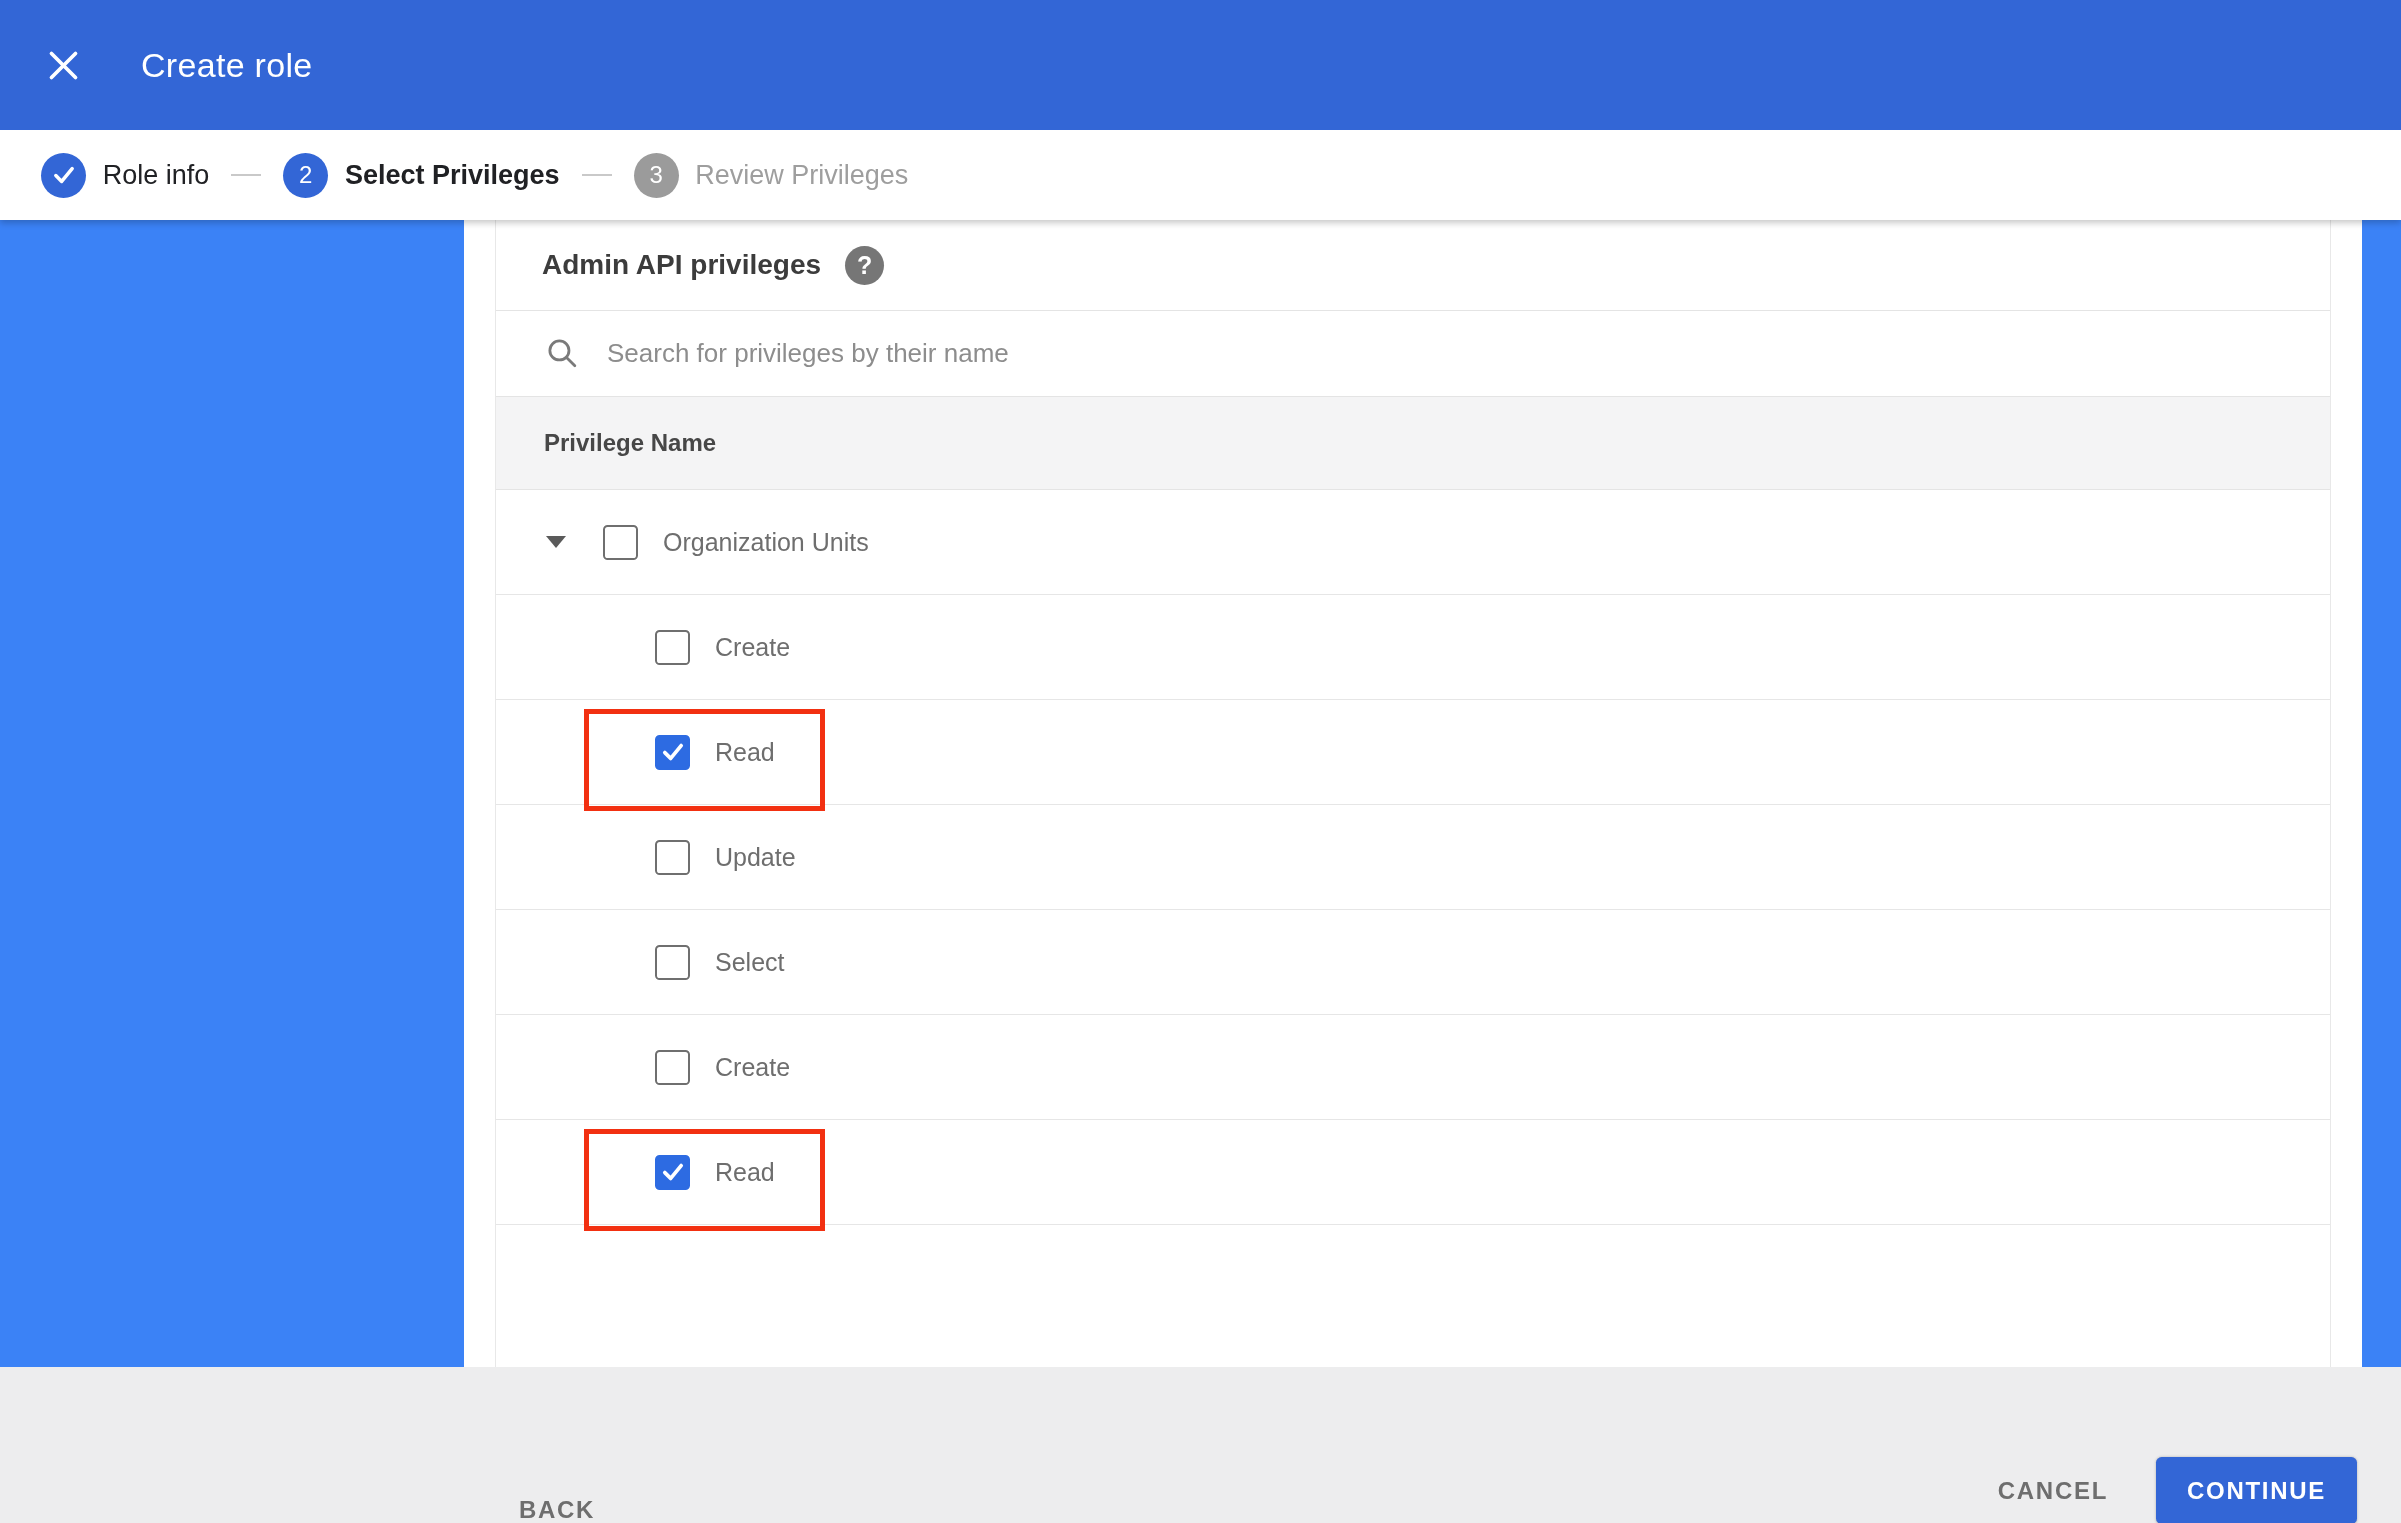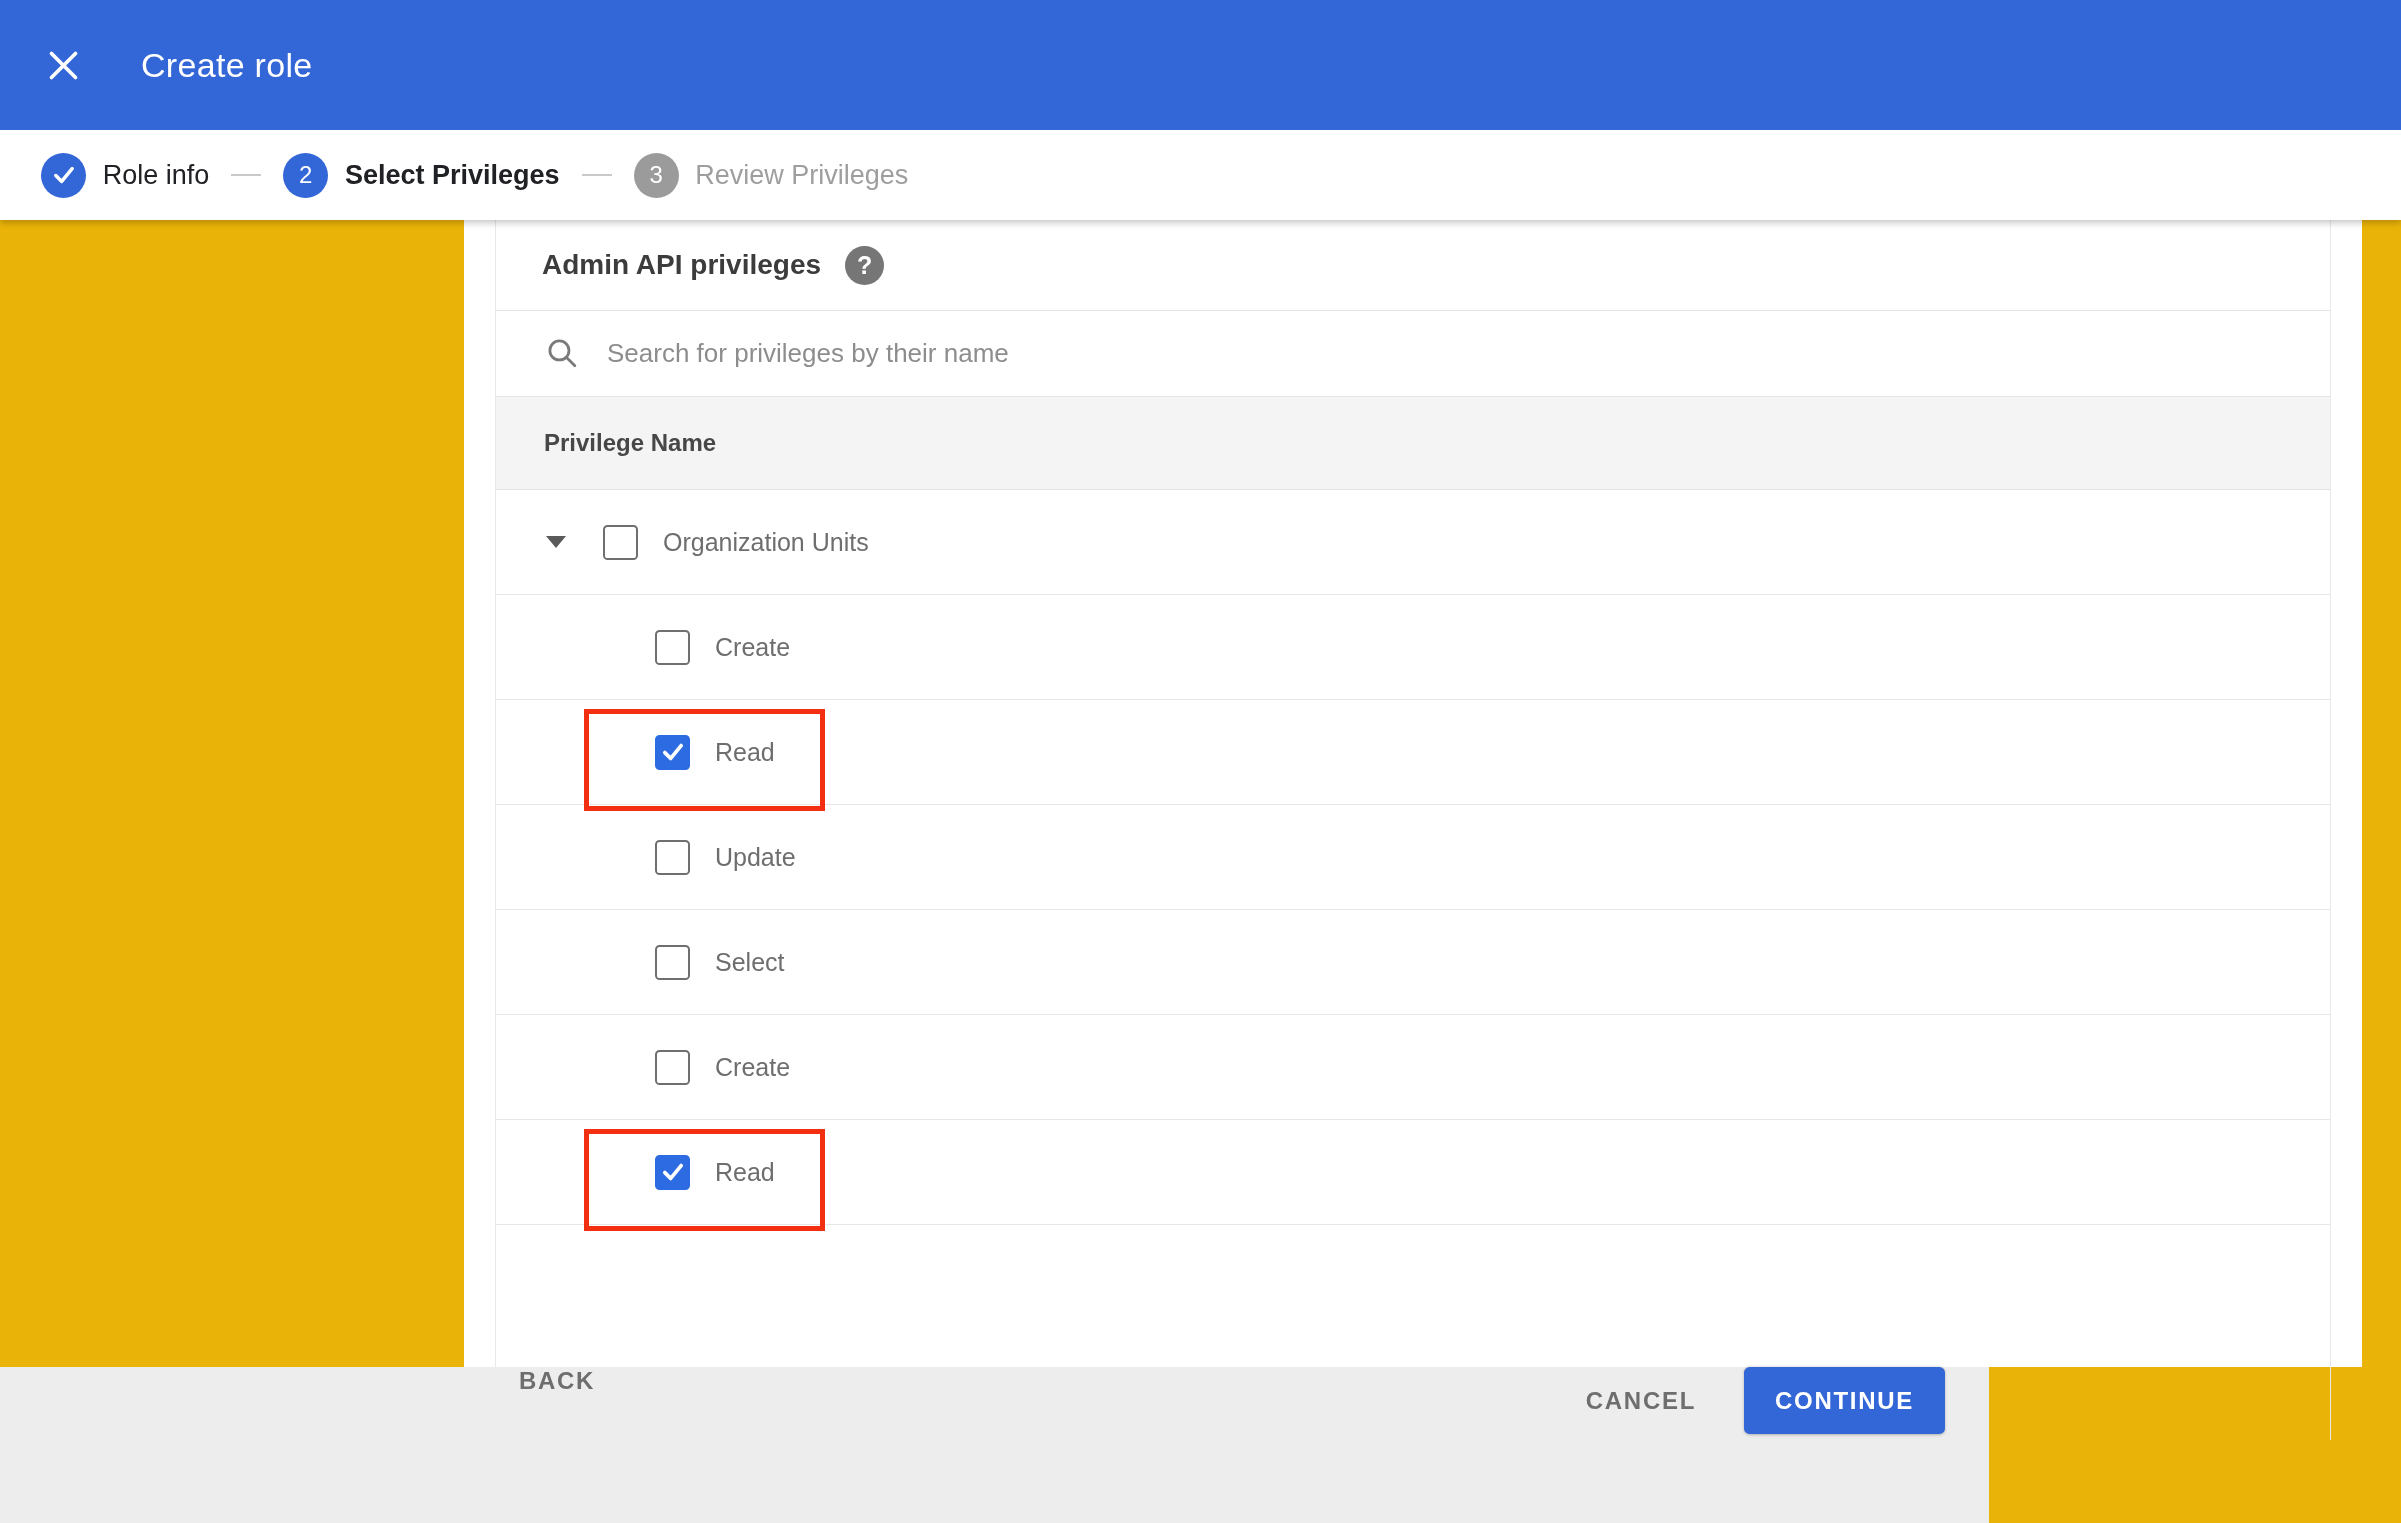--- a/index.html
+++ b/index.html
@@ -1,18 +1,18 @@
 <!DOCTYPE html>
 <html style="font-size:15px"><head>
 <meta charset="utf-8">
 <style>
   * { margin:0; padding:0; box-sizing:border-box; }
   html,body { background:#f1f1f2; }
   body { font-family:"Liberation Sans", sans-serif; }
-  .page { position:relative; width:2401px; height:1524px; background:#eab308; overflow:hidden; }
+  .page { position:relative; width:2401px; height:1524px; background:#3b82f6; overflow:hidden; }
 
   
   .appbar { position:absolute; top:0; left:0; width:2401px; height:130px;
     background:#3366d6; display:flex; align-items:center; z-index:10; }
   .close-btn { margin-left:39px; width:48px; height:48px; display:flex; align-items:center;
     justify-content:center; cursor:pointer; }
   .appbar-title { color:#ffffff; font-size:34px; font-weight:400; margin-left:54px; letter-spacing:0.3px; }
 
   
   .stepper { position:absolute; top:130px; left:0; width:2401px; height:90px; background:#ffffff;
@@ -53,22 +53,22 @@
   .row.group .checkbox { margin-left:107px; }
   .row.child .checkbox { margin-left:159px; }
   .checkbox svg { display:none; }
   .row.checked .checkbox { background:#2d6be2; border-color:#2d6be2; }
   .row.checked .checkbox svg { display:block; }
   .row-label { margin-left:25px; font-size:25px; color:#6e6e6e; }
   .hl-box { position:absolute; left:88px; top:9.3px; width:241px; height:102px;
     border:5.6px solid #f23011; z-index:3; pointer-events:none; }
 
   
-  .footer { position:absolute; left:0; top:1367px; width:1989px; height:157px; background:#ededee;
-    display:flex; align-items:flex-start; z-index:8;gap:28px; }
+  .footer { position:absolute; left:0; top:1367px; width:2401px; height:157px; background:#ededee;
+    display:flex; align-items:flex-end; z-index:8;gap:28px; }
   .text-btn { background:none; border:none; font-family:"Liberation Sans", sans-serif;
     font-size:24px; font-weight:700; color:#6e6e6e; letter-spacing:1.7px; cursor:pointer; }
   .back-btn { margin-left:519px; }
   .footer-right { margin-left:auto; margin-right:44px; display:flex; align-items:center; }
   .cancel-btn { margin-right:48px; }
   .continue-btn { width:201px; height:67px; border:none; border-radius:5.6px; background:#3366d6;
     color:#ffffff; font-family:"Liberation Sans", sans-serif; font-size:24px; font-weight:700;
     letter-spacing:1.7px; cursor:pointer; box-shadow:0 0.9px 2.8px rgba(0,0,0,0.25); }
 </style>
 </head>

